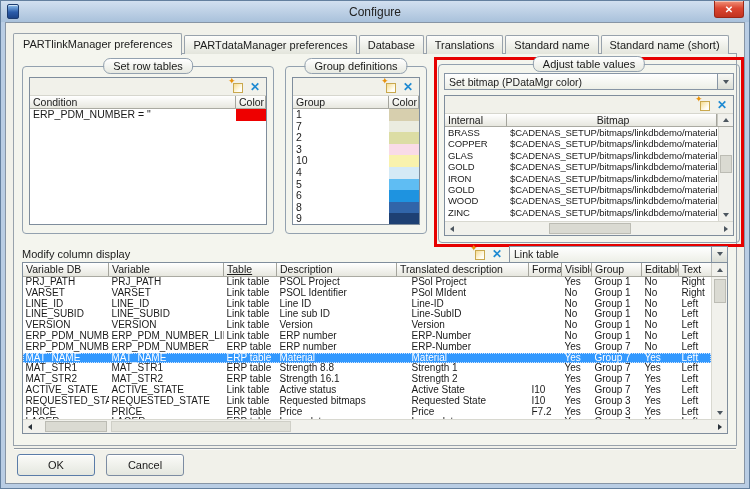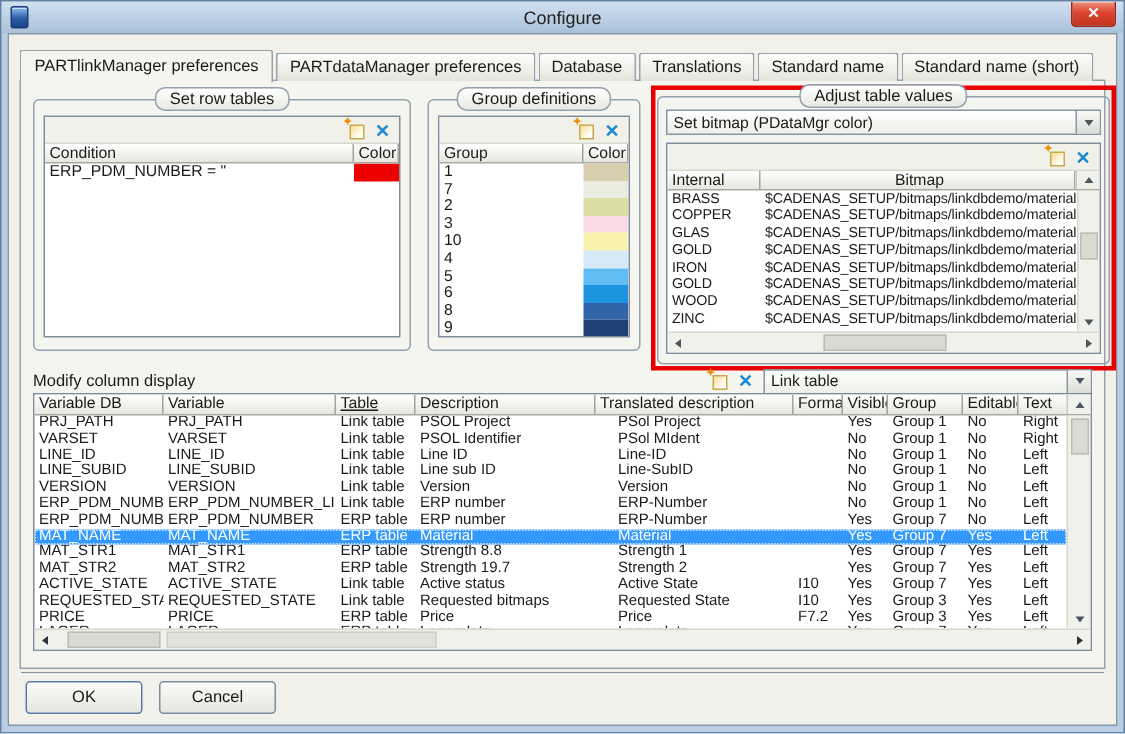--- a/index.html
+++ b/index.html
@@ -67,21 +67,21 @@
   .ddbtn{width:16px;height:100%;border-left:1px solid #8795a5;background:linear-gradient(#f9f9f5,#daddd5);
          display:flex;align-items:center;justify-content:center;flex:none;}
   #dd-settype{position:absolute;left:5px;right:5px;top:8px;}
   #dd-linktable{width:219px;flex:none;}
   .tablebox{position:absolute;left:8px;top:208px;width:706px;height:172px;border:1px solid #7f8d9c;background:#fff;
             display:flex;flex-direction:column;overflow:hidden;}
   .thead{display:flex;height:14px;background:linear-gradient(#ffffff,#e7e7df);border-bottom:1px solid #aaaaa2;font-size:10.5px;flex:none;}
   .hcells{display:flex;flex:1;overflow:hidden;}
   .tbodywrap{flex:1;display:flex;overflow:hidden;}
   #main-rows{flex:1;overflow:hidden;font-size:10px;}
-  #main-rows .lrow{height:10.8px;line-height:10.8px;}
+  #main-rows .lrow{height:10.8px;line-height:10.8px;justify-content:center;}
   
   .vsb{width:16px;flex:none;background:#f1f1ec;border-left:1px solid #d8d8d0;display:flex;flex-direction:column;align-items:center;}
   .vsb.narrow{width:15px;}
   .vthumb{width:12px;background:#dadad2;border:1px solid #bcbcb4;flex:none;}
   .sbtn{width:100%;height:13px;display:flex;align-items:center;justify-content:center;flex:none;}
   .hsb{height:14px;flex:none;background:#f1f1ec;border-top:1px solid #d8d8d0;display:flex;align-items:center;}
   .hsb .sbtn{width:14px;height:100%;}
   .hthumb{height:11px;background:#dadad2;border:1px solid #bcbcb4;flex:none;}
   .spacer{flex:1;}
   
@@ -426,21 +426,21 @@
                 <div class="lc" style="width: 33px;"></div>
                 <div class="lc" style="width: 30px;">Yes</div>
                 <div class="lc" style="width: 50px;">Group 7</div>
                 <div class="lc" style="width: 37px;">Yes</div>
                 <div class="lc" style="width: 33px;">Left</div>
               </div>
               <div class="lrow">
                 <div class="lc" style="width: 86px;">MAT_STR2</div>
                 <div class="lc" style="width: 115px;">MAT_STR2</div>
                 <div class="lc" style="width: 53px;">ERP table</div>
-                <div class="lc" style="width: 132px;">Strength 19.7</div>
+                <div class="lc" style="width: 132px;">Strength 16.1</div>
                 <div class="lc" style="width: 120px;">Strength 2</div>
                 <div class="lc" style="width: 33px;"></div>
                 <div class="lc" style="width: 30px;">Yes</div>
                 <div class="lc" style="width: 50px;">Group 7</div>
                 <div class="lc" style="width: 37px;">Yes</div>
                 <div class="lc" style="width: 33px;">Left</div>
               </div>
               <div class="lrow">
                 <div class="lc" style="width: 86px;">ACTIVE_STATE</div>
                 <div class="lc" style="width: 115px;">ACTIVE_STATE</div>

